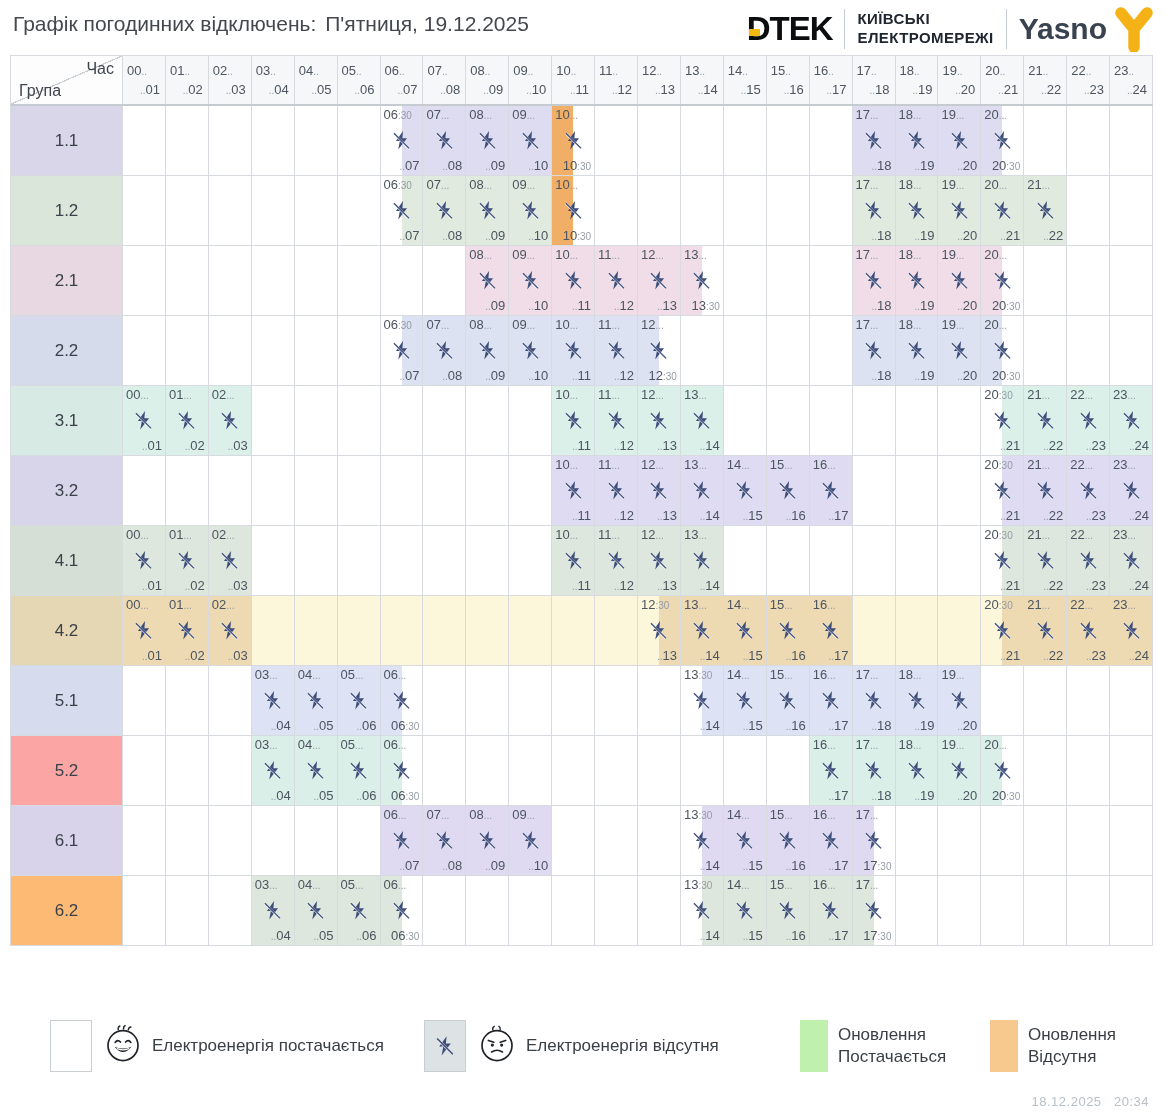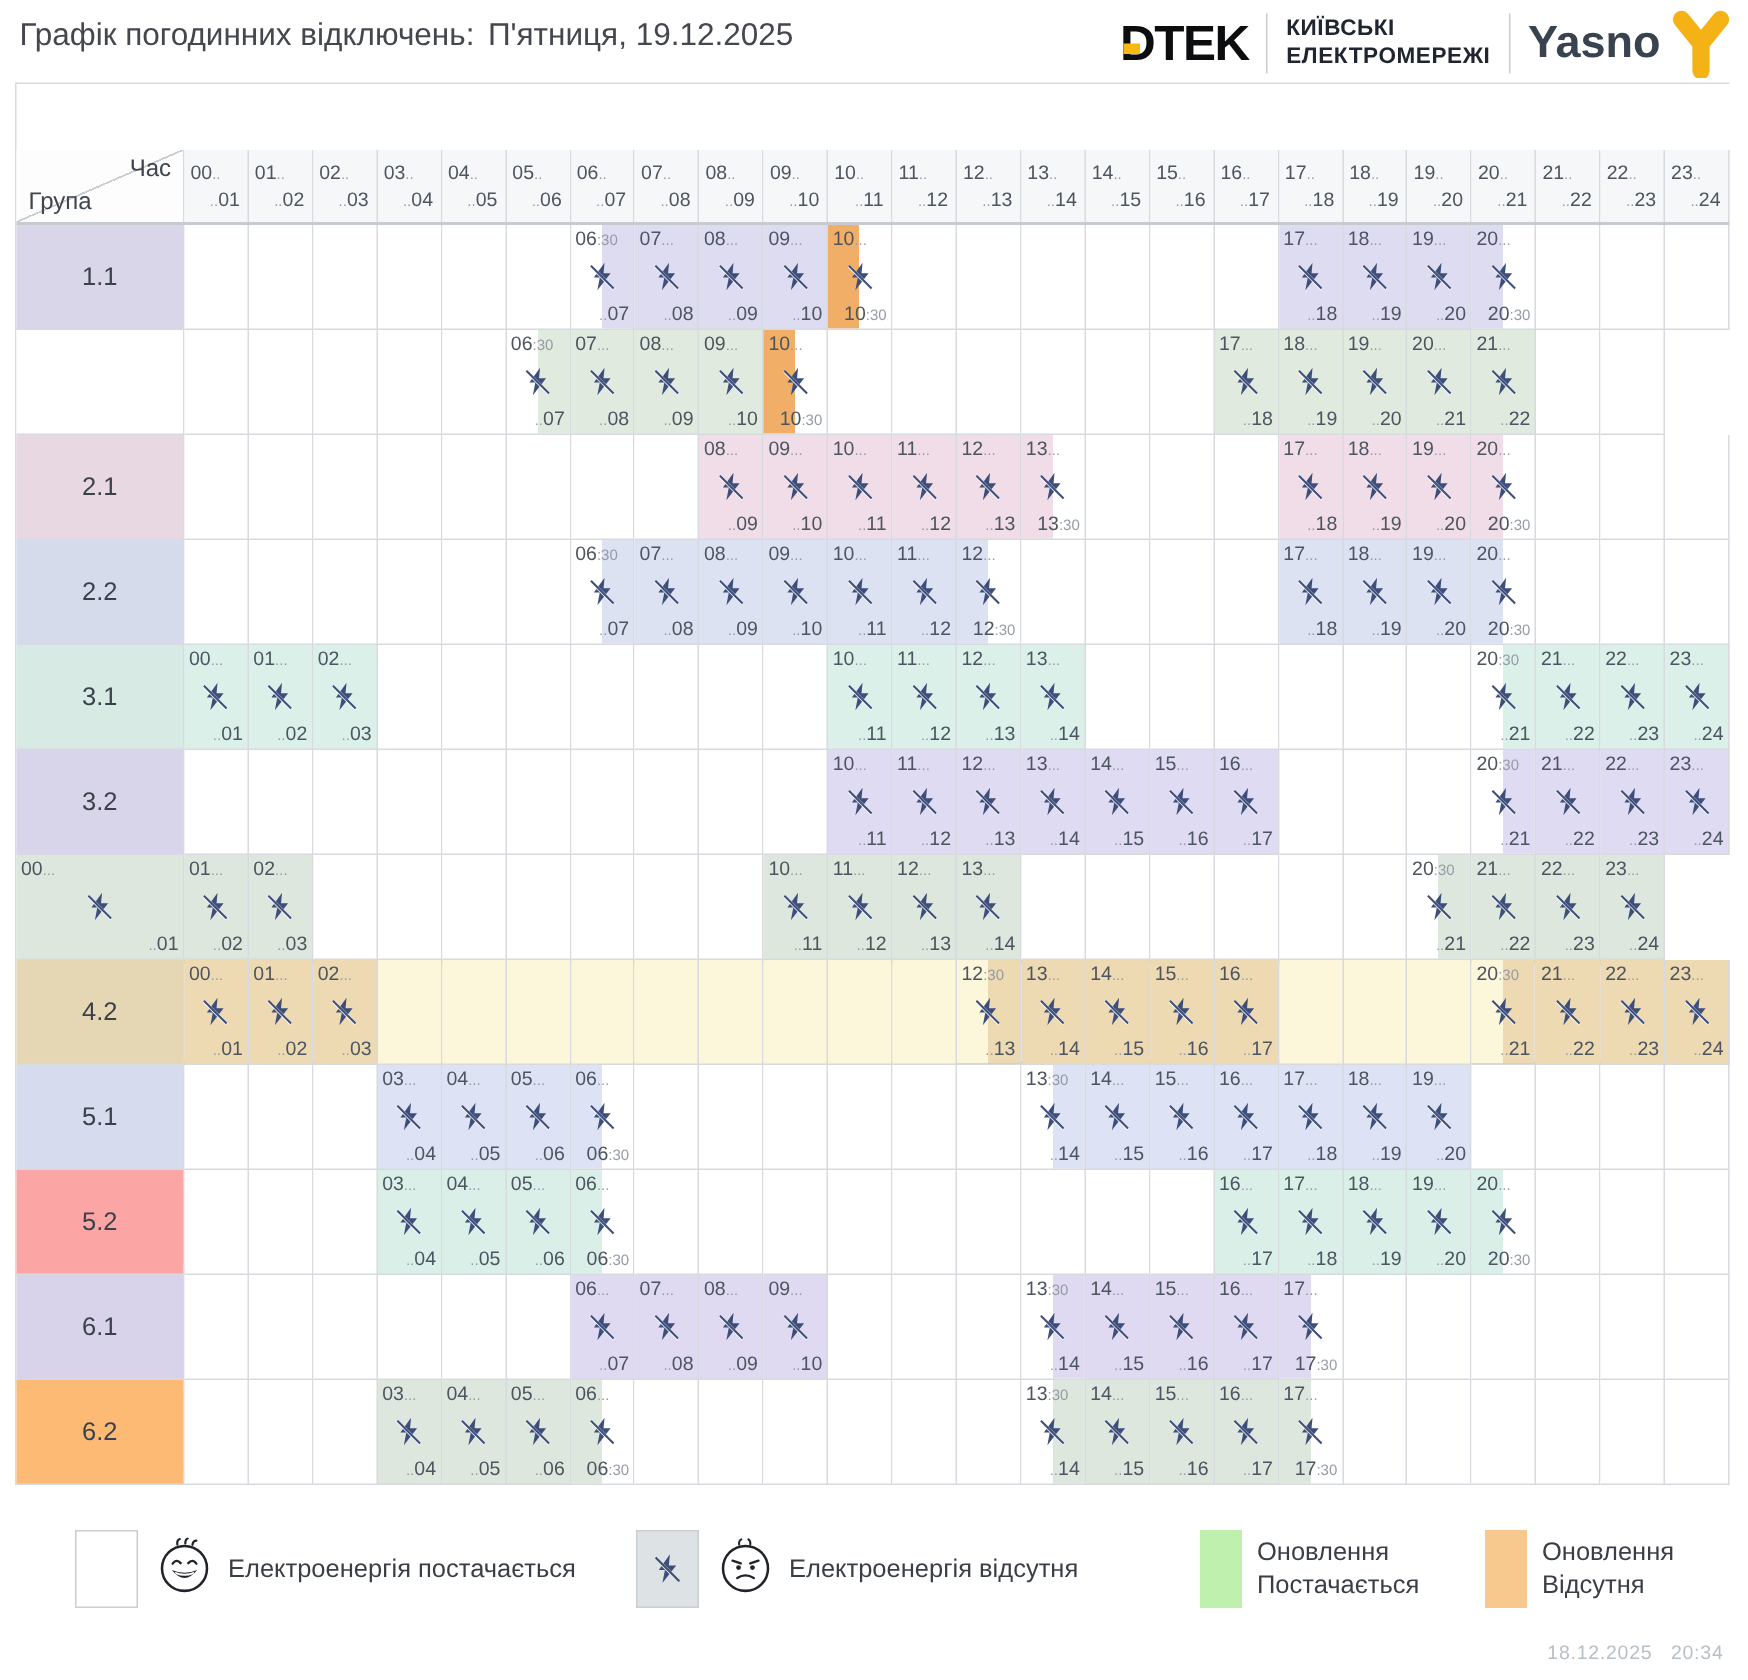--- a/index.html
+++ b/index.html
@@ -13,21 +13,21 @@
   .dtek-word{font-size:33px;font-weight:800;letter-spacing:-1px;color:#0c0d0f;position:relative;padding-left:2px;}
   .dtek-word .dbar{position:absolute;left:4px;top:19px;width:11px;height:7px;background:#f5b90f;}
   .vdiv{width:1px;height:40px;background:#c7ccd2;margin:0 12px;}
   .kem{font-size:15px;font-weight:700;color:#20262f;line-height:1.25;letter-spacing:.4px;}
   .yasno{font-size:30px;font-weight:700;color:#39424f;display:flex;align-items:center;}
   .yasno svg{margin-left:4px;}
 
   
   .sched{position:absolute;left:10px;top:55px;width:1143px;border-left:1px solid #d7dade;border-top:1px solid #d7dade;box-sizing:border-box;}
   .hrow,.trow{display:grid;grid-template-columns:112px repeat(24,1fr);}
-  .hrow{height:48px;border-bottom:2px solid #c5cbd0;margin-top:44px;}
+  .hrow{height:48px;border-bottom:2px solid #c5cbd0;}
   .trow{height:70px;}
   .hcell,.cell,.gcell,.corner{position:relative;border-right:1px solid #d7dade;border-bottom:1px solid #d7dade;box-sizing:border-box;}
   .hcell{background:#f6f7f8;border-bottom:none;}
   .corner{background:#fdfdfd;border-bottom:none;
      background-image:linear-gradient(to bottom right,transparent calc(50% - .6px),#c9ced3 calc(50% - .6px),#c9ced3 calc(50% + .6px),transparent calc(50% + .6px));}
   .corner .t{position:absolute;top:4px;right:8px;font-size:16px;color:#3f454e;}
   .corner .g{position:absolute;bottom:4px;left:8px;font-size:16px;color:#3f454e;}
   .gcell{display:flex;align-items:center;justify-content:center;font-size:17px;color:#3b414a;}
   .cell{background:#fff;}
   .tl{position:absolute;top:2px;left:3px;font-size:13px;color:#4d5560;white-space:nowrap;line-height:1;}
@@ -289,20 +289,21 @@
             </svg>
           </span>
           <span class="tl">20<span class="sub">...</span></span>
           <span class="bl">20<span class="sub">:30</span></span>
         </div>
         <div class="cell" style="background: rgb(255, 255, 255);"></div>
         <div class="cell" style="background: rgb(255, 255, 255);"></div>
         <div class="cell" style="background: rgb(255, 255, 255);"></div>
       </div>
       <div class="trow">
+        <div class="gcell" style="background: rgb(219, 230, 219);">1.2</div>
         <div class="cell" style="background: rgb(255, 255, 255);"></div>
         <div class="cell" style="background: rgb(255, 255, 255);"></div>
         <div class="cell" style="background: rgb(255, 255, 255);"></div>
         <div class="cell" style="background: rgb(255, 255, 255);"></div>
         <div class="cell" style="background: rgb(255, 255, 255);"></div>
         <div class="cell" style="background: rgb(255, 255, 255);"></div>
         <div class="cell" style="background: linear-gradient(to right, rgb(255, 255, 255) 0px, rgb(255, 255, 255) 50%, rgb(224, 234, 223) 50%, rgb(224, 234, 223) 100%);">
           <span class="icn">
             <svg width="23" height="23" viewBox="0 0 24 24">
               <path d="M13.6 2.2 L6.2 12.6 H10.3 L8.6 21.4 L17.8 9.6 H12.9 Z" fill="#3d4e7b"></path>
@@ -953,20 +954,21 @@
               <path d="M13.6 2.2 L6.2 12.6 H10.3 L8.6 21.4 L17.8 9.6 H12.9 Z" fill="#3d4e7b"></path>
               <path d="M3.2 5.4 L4.8 3.8 L20.8 19.8 L19.2 21.4 Z" fill="#ffffff" fill-opacity="0.85"></path>
               <path d="M3.6 4.9 L4.6 3.9 L20.4 19.7 L19.4 20.7 Z" fill="#3d4e7b"></path>
             </svg>
           </span>
           <span class="tl">23<span class="sub">...</span></span>
           <span class="bl"><span class="sub">..</span>24</span>
         </div>
       </div>
       <div class="trow">
+        <div class="gcell" style="background: rgb(213, 223, 213);">4.1</div>
         <div class="cell" style="background: rgb(221, 231, 221);">
           <span class="icn">
             <svg width="23" height="23" viewBox="0 0 24 24">
               <path d="M13.6 2.2 L6.2 12.6 H10.3 L8.6 21.4 L17.8 9.6 H12.9 Z" fill="#3d4e7b"></path>
               <path d="M3.2 5.4 L4.8 3.8 L20.8 19.8 L19.2 21.4 Z" fill="#ffffff" fill-opacity="0.85"></path>
               <path d="M3.6 4.9 L4.6 3.9 L20.4 19.7 L19.4 20.7 Z" fill="#3d4e7b"></path>
             </svg>
           </span>
           <span class="tl">00<span class="sub">...</span></span>
           <span class="bl"><span class="sub">..</span>01</span>

